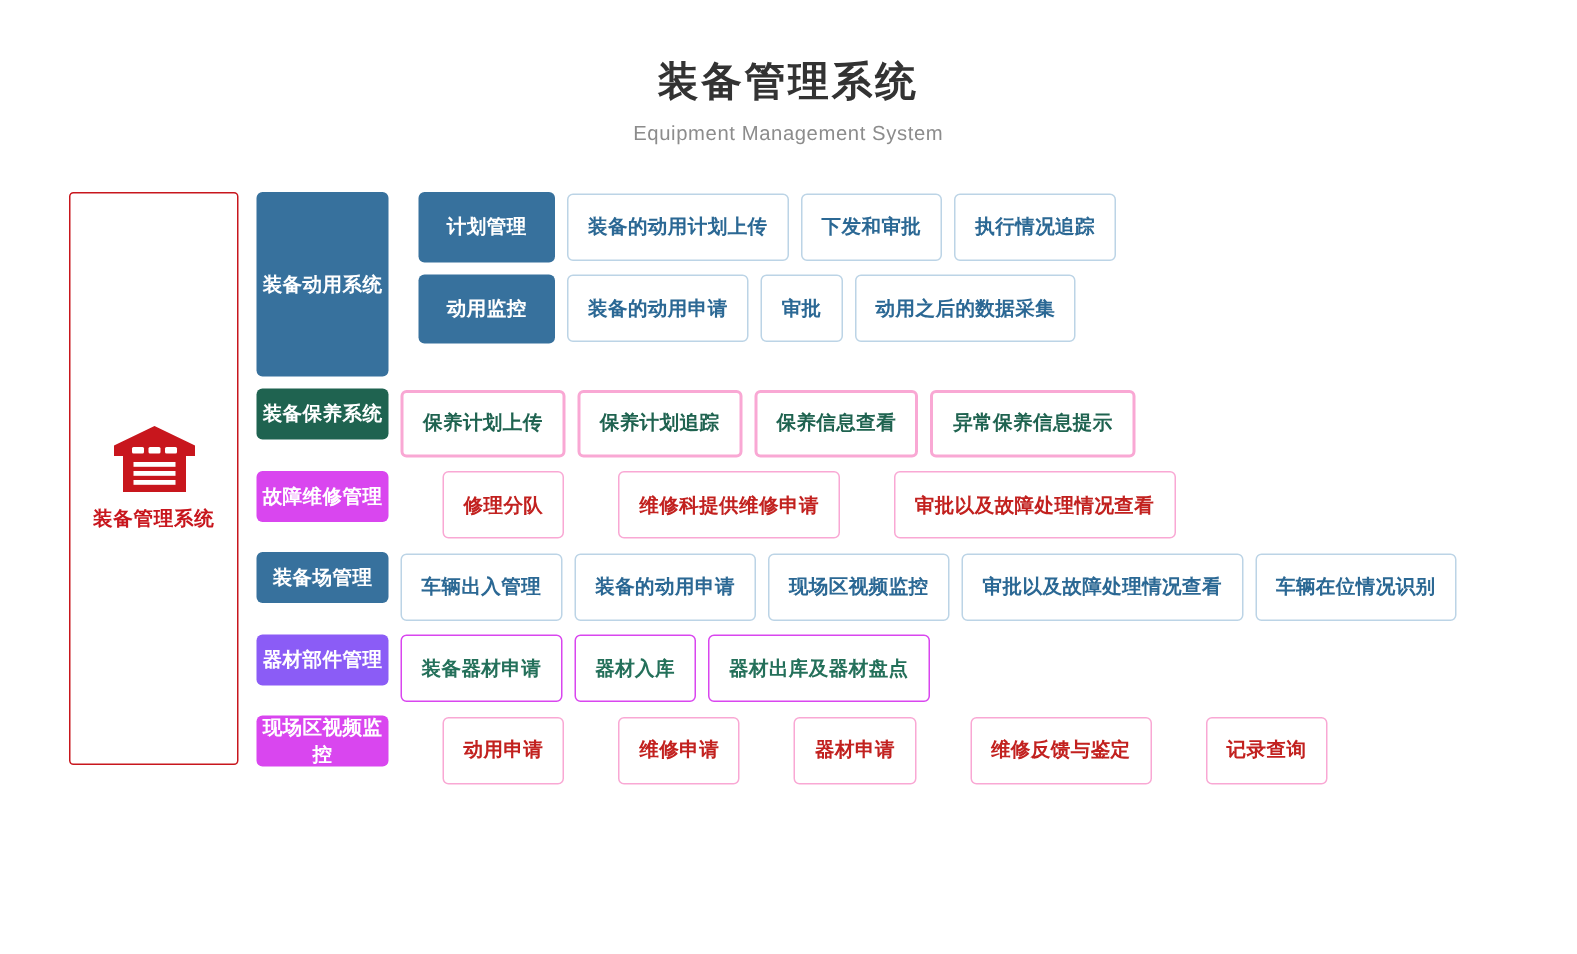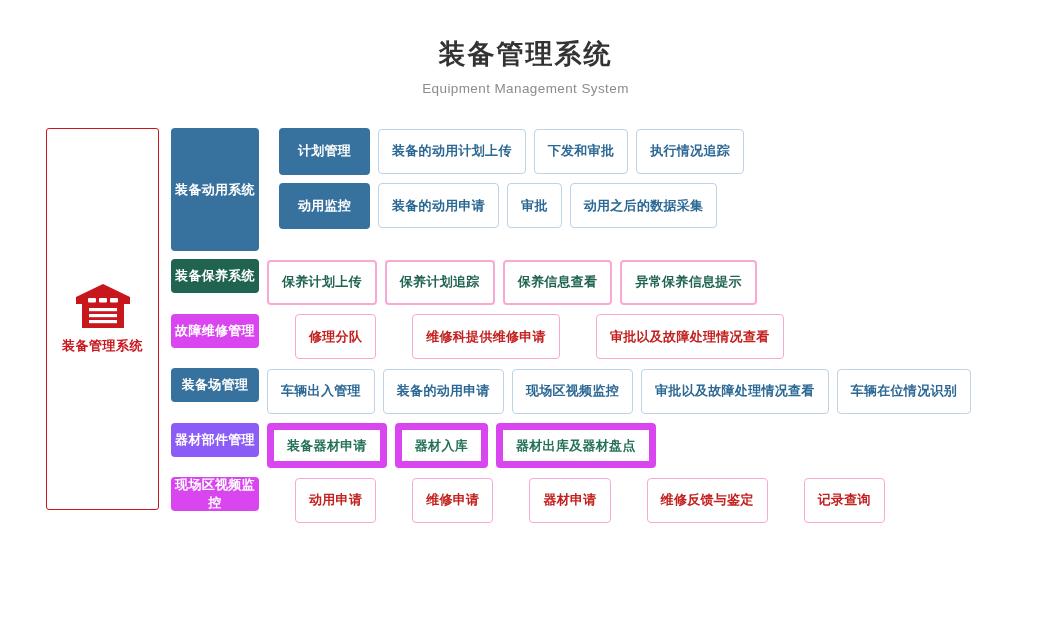--- a/index.html
+++ b/index.html
@@ -84,21 +84,21 @@
   .leaf:last-child{ margin-right:0; }
 
   
   .c-blue { background:#37719d; }
   .c-green{ background:#1f6350; }
   .c-green2{background:#8b5cf6; }
   .c-red  { background:#d946ef; }
 
   .l-blue { border:1px solid #bcd4e6; color:#2b6894; }
   .l-green{ border:2px solid #f9a8d4; color:#1f6350; }
-  .l-green2{border:7px solid #d946ef; color:#24705a; }
+  .l-green2{border:1px solid #d946ef; color:#24705a; }
   .l-red  { border:1px solid #f9a8d4; color:#c2211f;margin-left:28px; }
 </style>
 </head>
 <body>
 
 <div class="header">
   <div class="title">装备管理系统</div>
   <div class="subtitle">Equipment Management System</div>
 </div>
 

